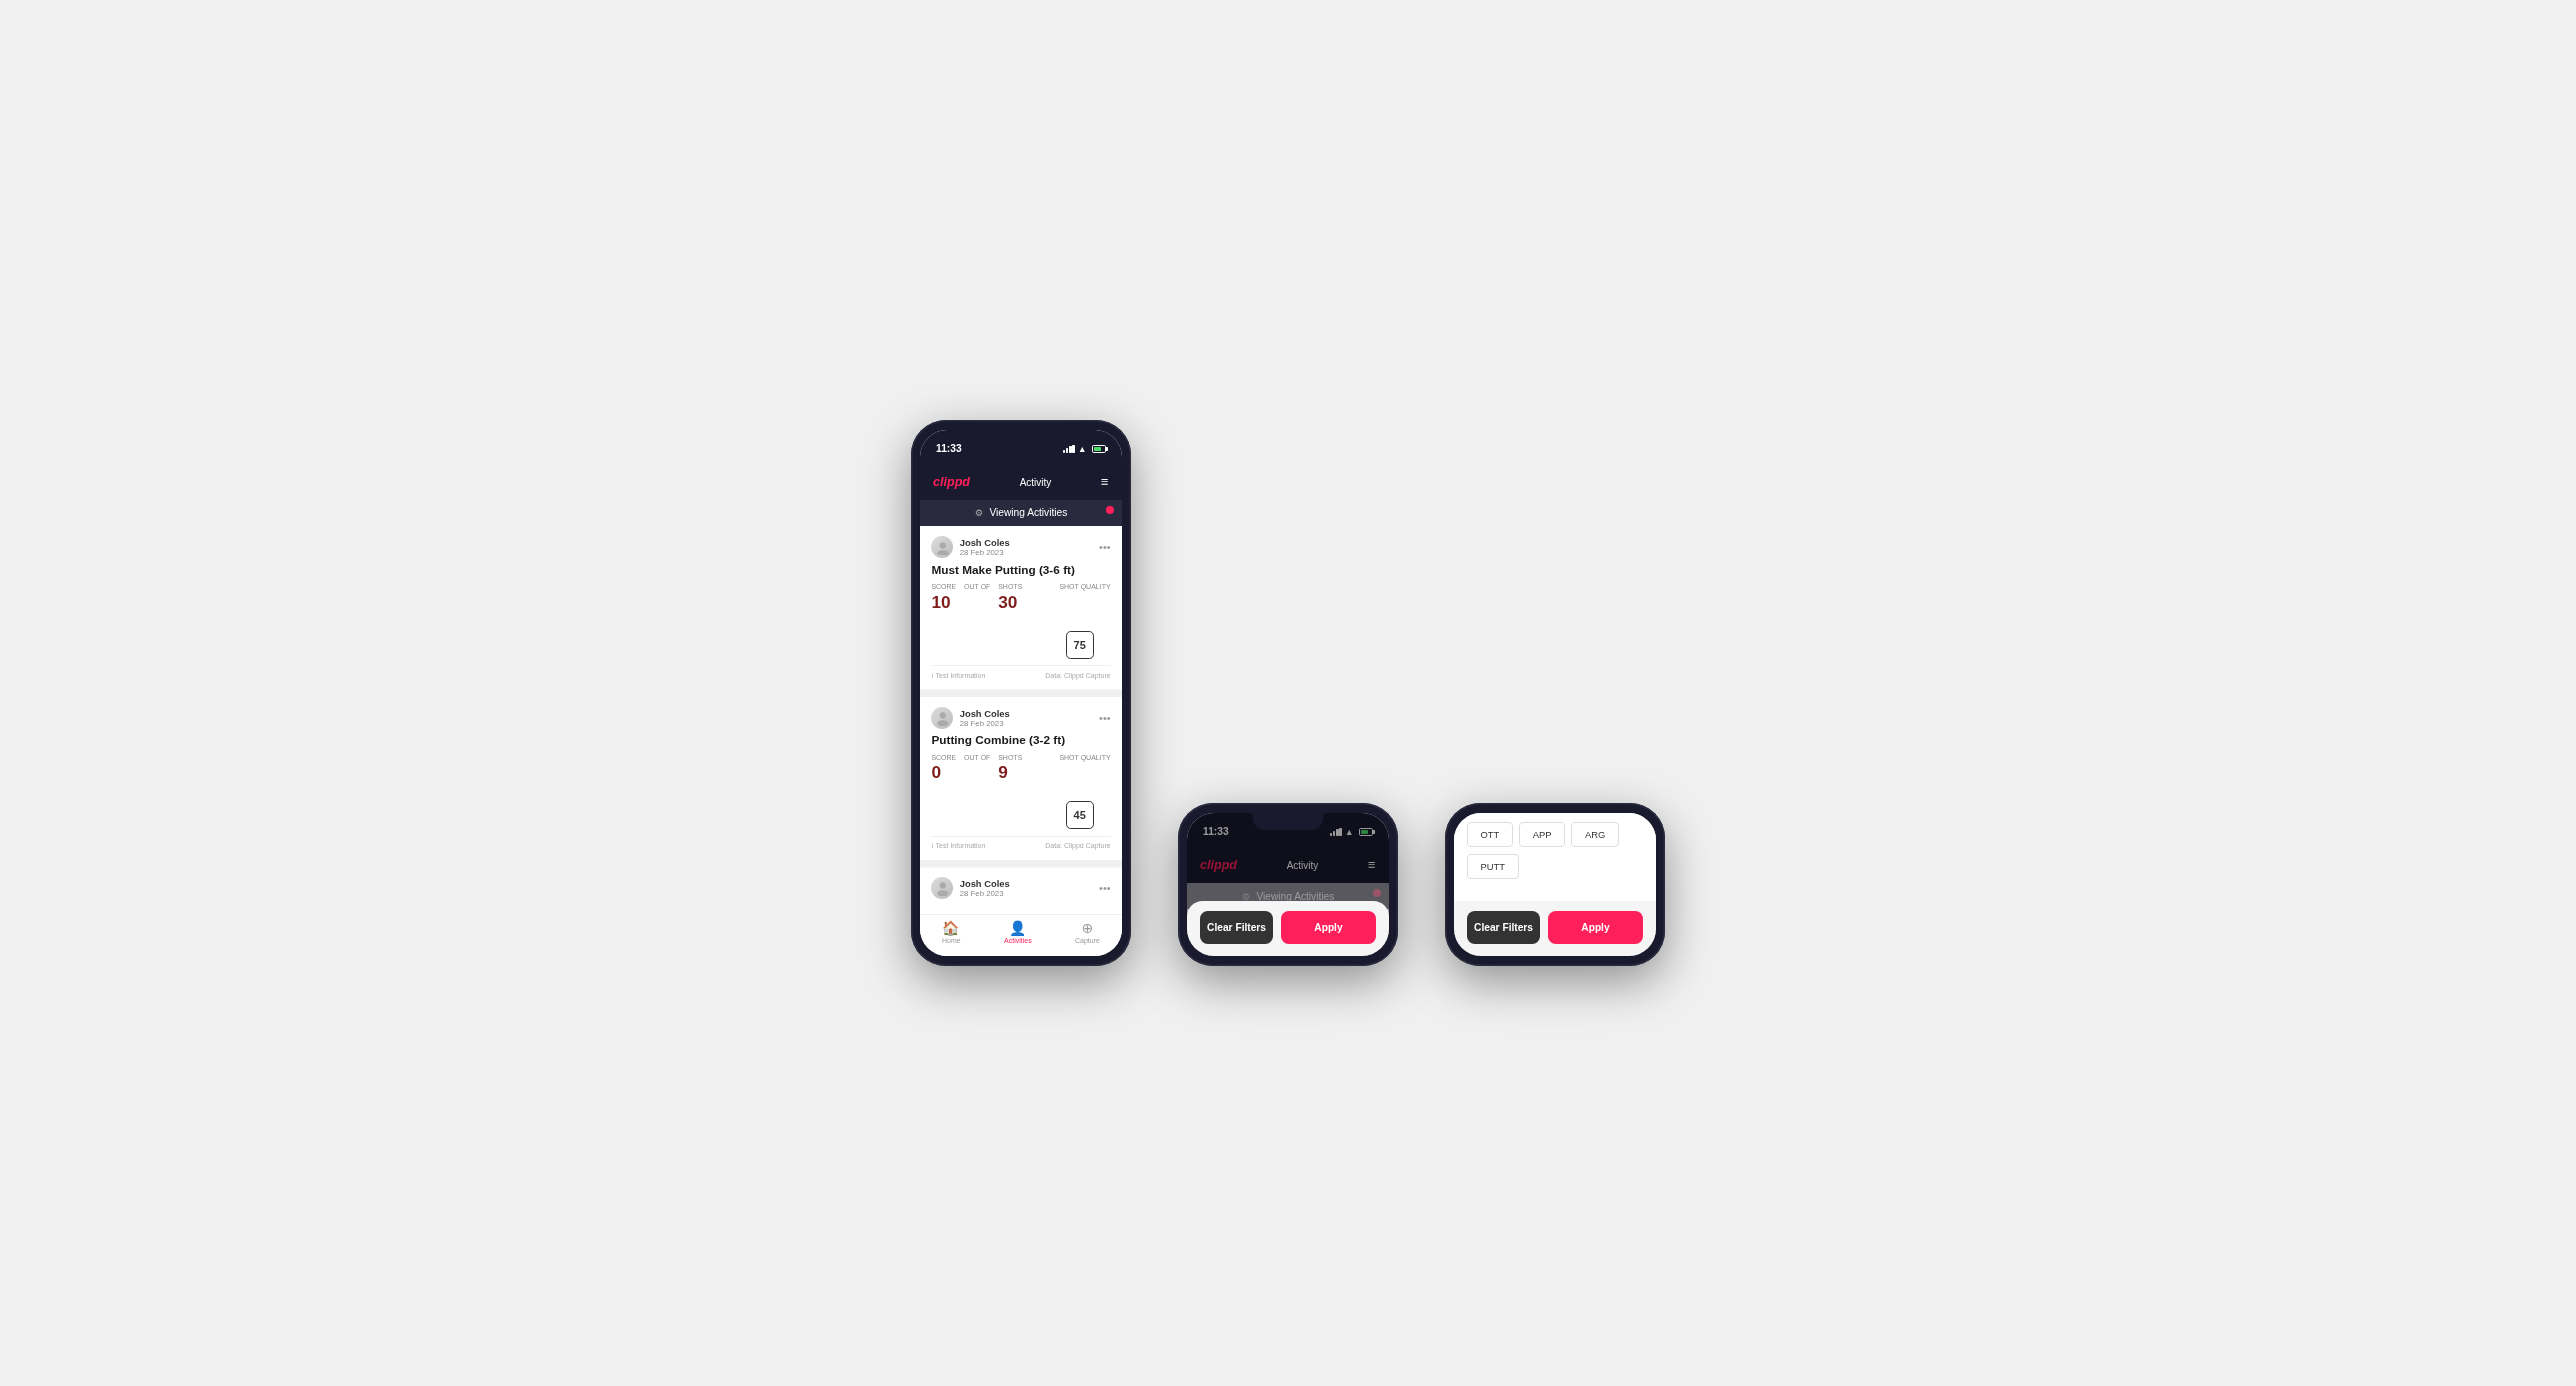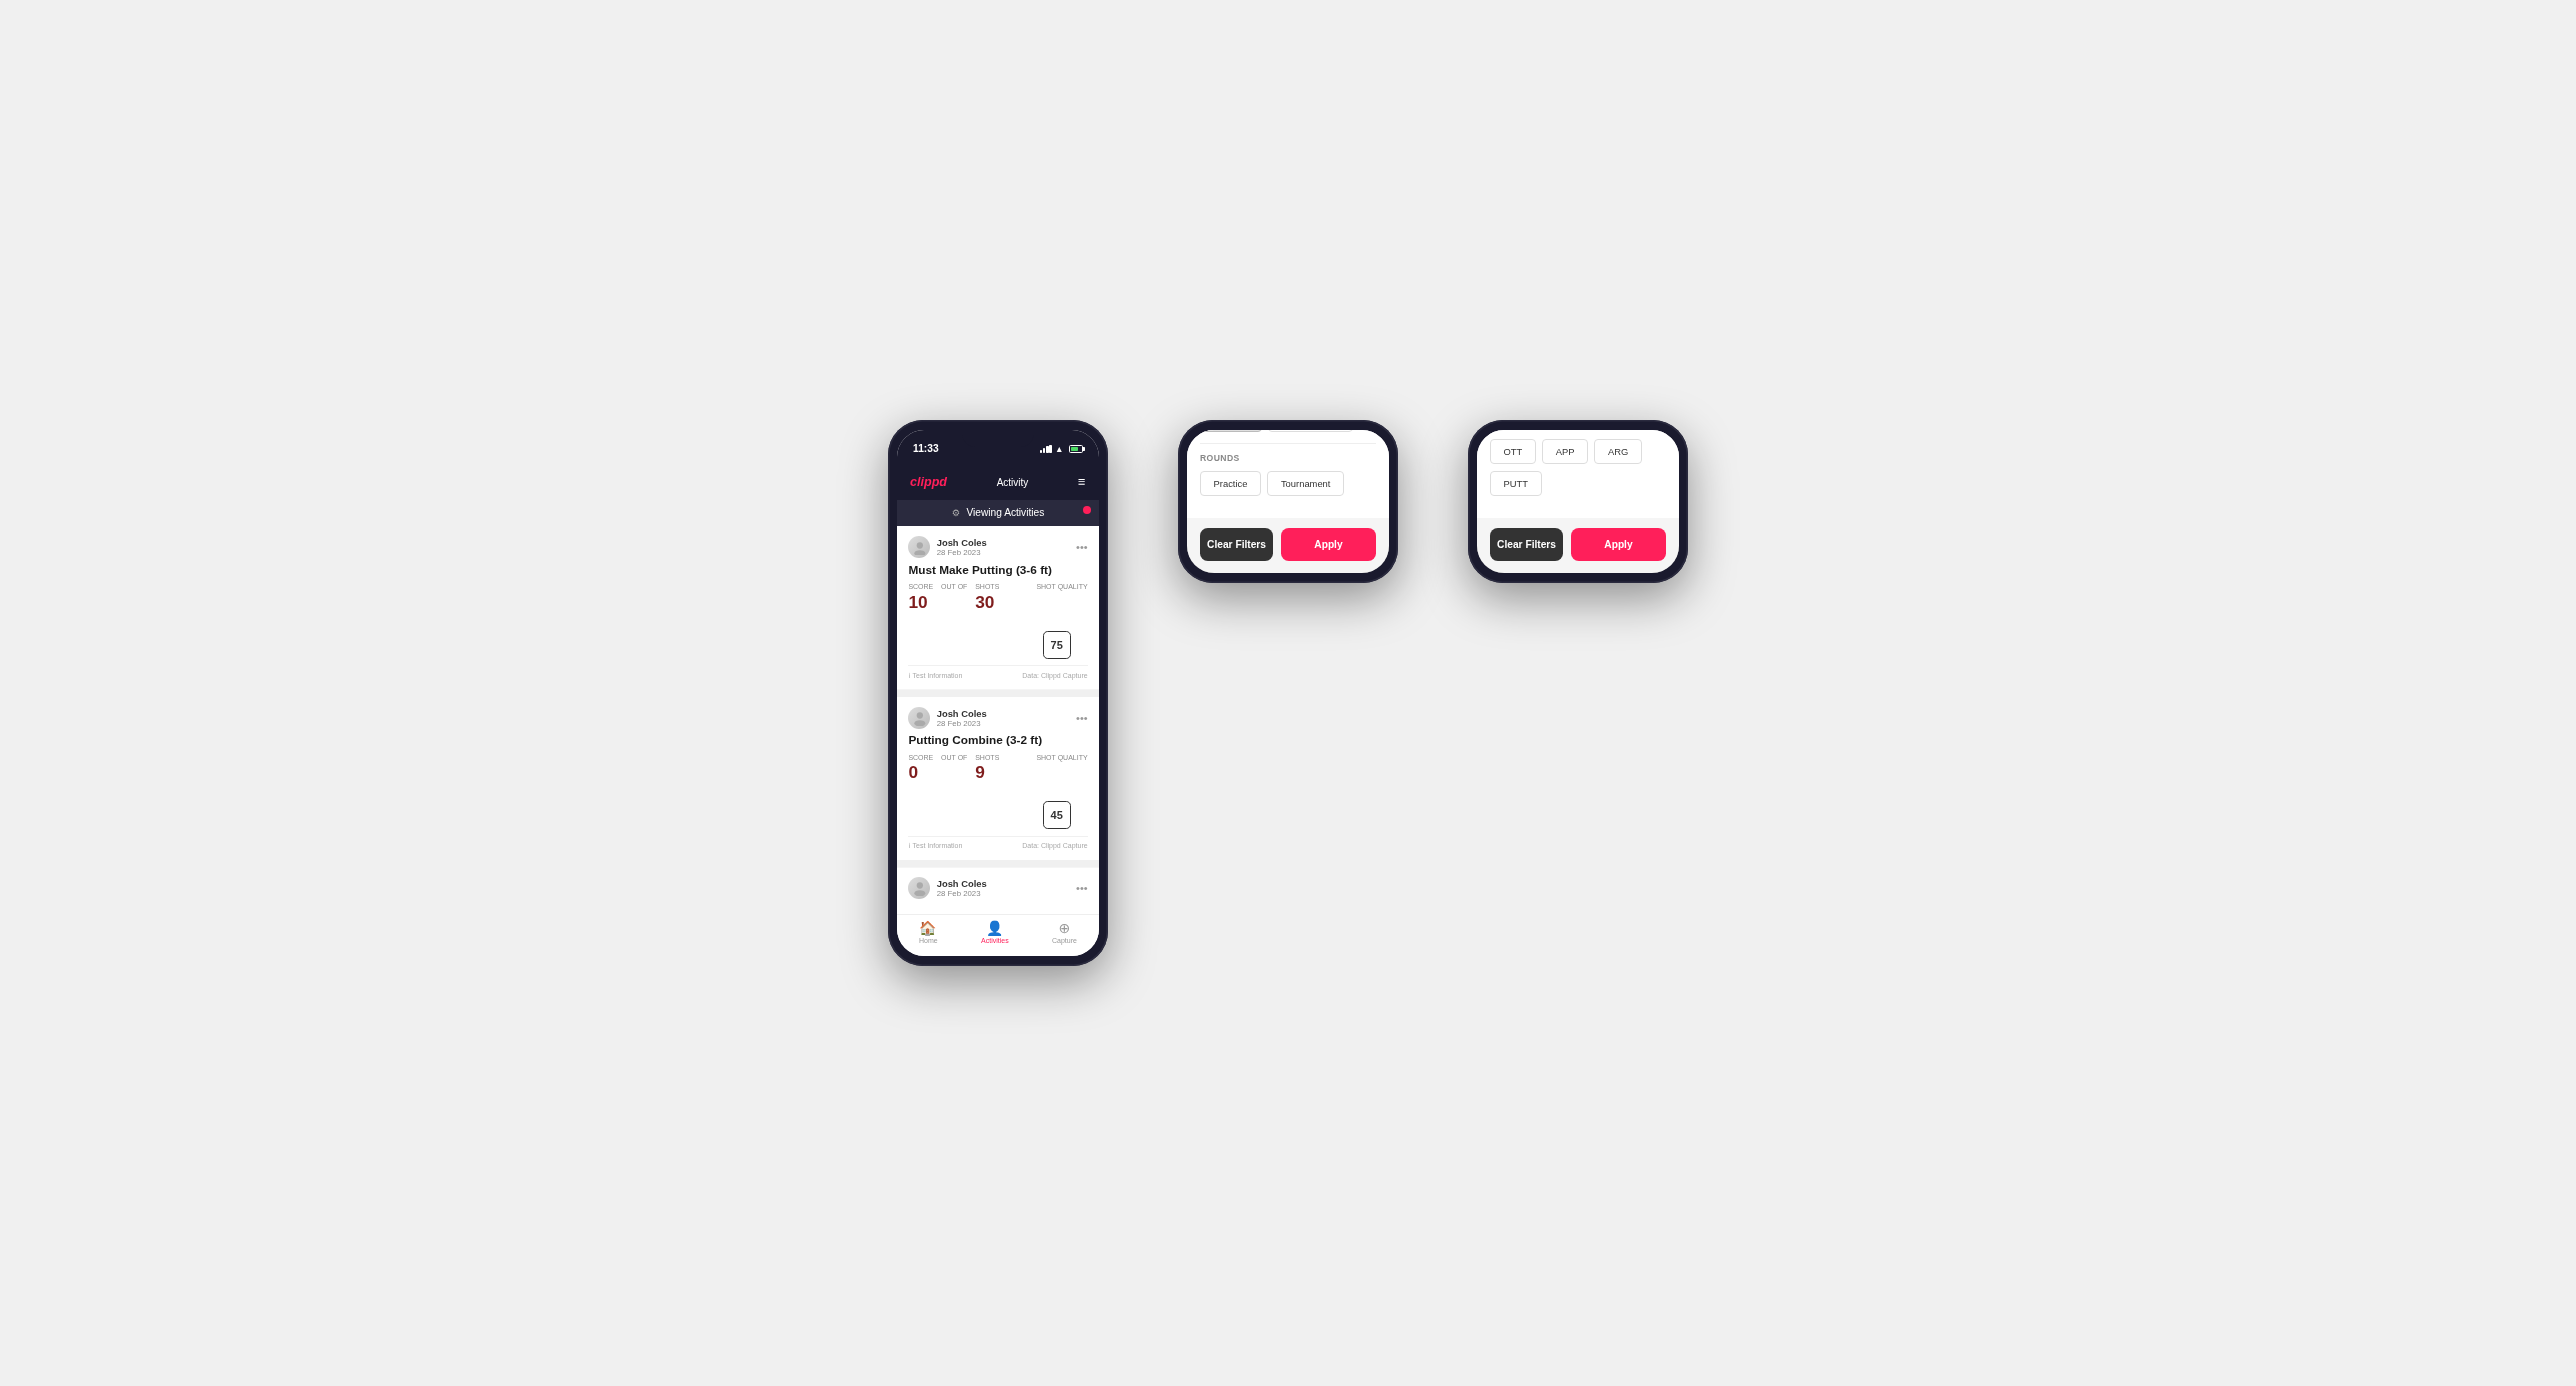--- a/index.html
+++ b/index.html
@@ -7,22 +7,22 @@
       background: #f0f0f0;
       display: flex;
       justify-content: center;
       align-items: center;
       min-height: 100vh;
       font-family: -apple-system, BlinkMacSystemFont, 'Segoe UI', sans-serif;
       padding: 31px 15.7px;
     }
     .phones-container {
       display: flex;
-      gap: 70px;
-      align-items: flex-start;
+      gap: 47px;
+      align-items: flex-end;
     }
 
     
     .phone {
       width: 220px;
       background: #1a1a2e;
       border-radius: 35px;
       padding: 9.4px;
       box-shadow: 0 15.7px 47px rgba(0,0,0,0.4), inset 0 0 0 1.6px #2a2a3e;
       position: relative;
@@ -540,33 +540,20 @@
             <div style="font-size:9.4px;font-weight:600;color:#333;">Josh Coles</div>
             <div style="font-size:7.8px;color:#888;">28 Feb 2023</div>
           </div>
         </div>
       </div>
 
       <div class="dimmed-overlay"></div>
 
       <div class="filter-modal">
 
-        <div class="filter-body">
-
-          <div class="filter-buttons">
-            <button class="filter-btn active">Rounds</button>
-            <button class="filter-btn">Practice Drills</button>
-          </div>
-          <div class="filter-section-divider"></div>
-          <div class="filter-section-label">Rounds</div>
-          <div class="filter-buttons">
-            <button class="filter-btn">Practice</button>
-            <button class="filter-btn">Tournament</button>
-          </div>
-        </div>
         <div class="filter-footer">
           <button class="btn-clear">Clear Filters</button>
           <button class="btn-apply">Apply</button>
         </div>
       </div>
     </div>
   </div>
 
   <div class="phone">
     <div class="phone-inner" style="position:relative;">

